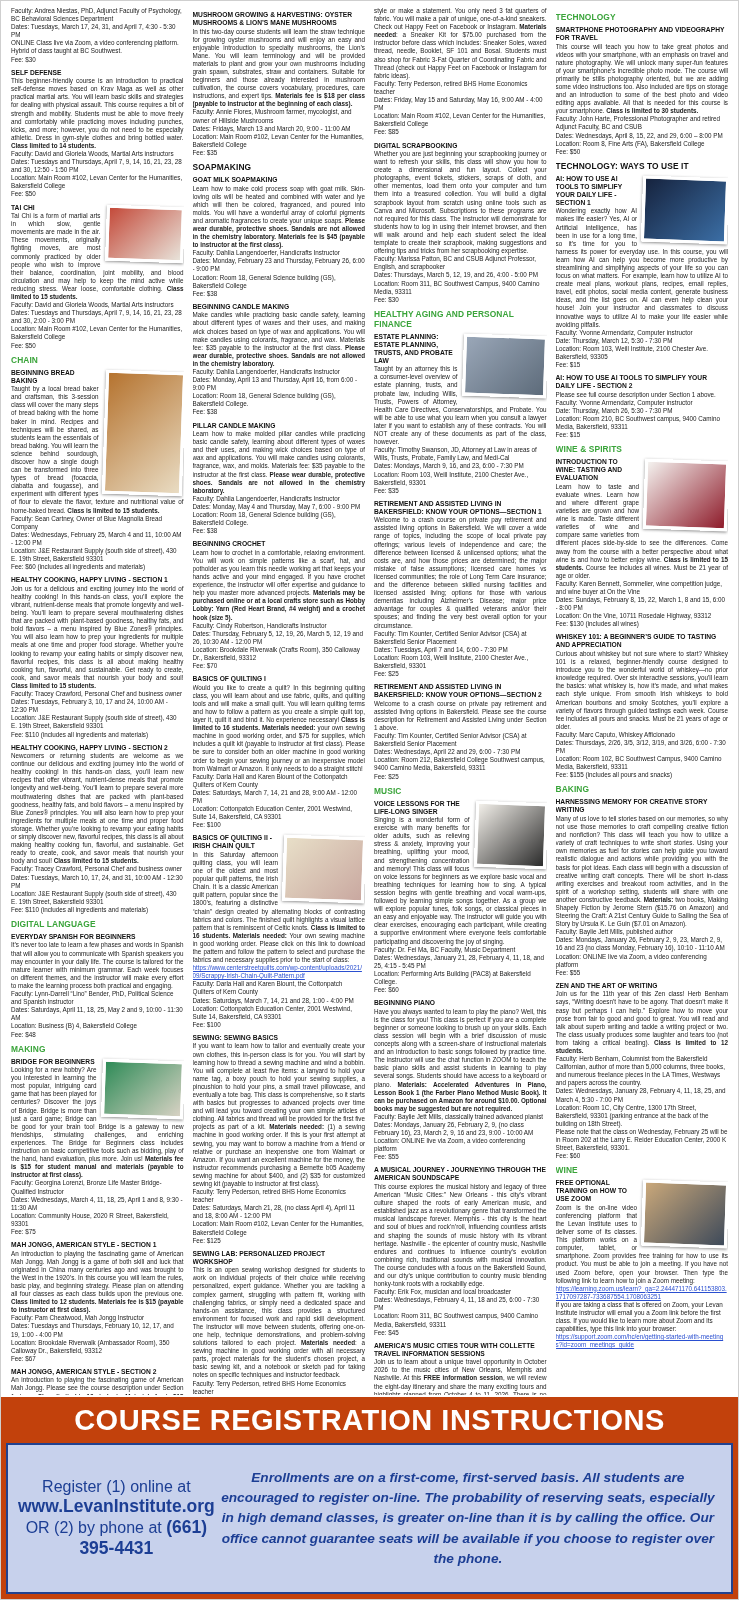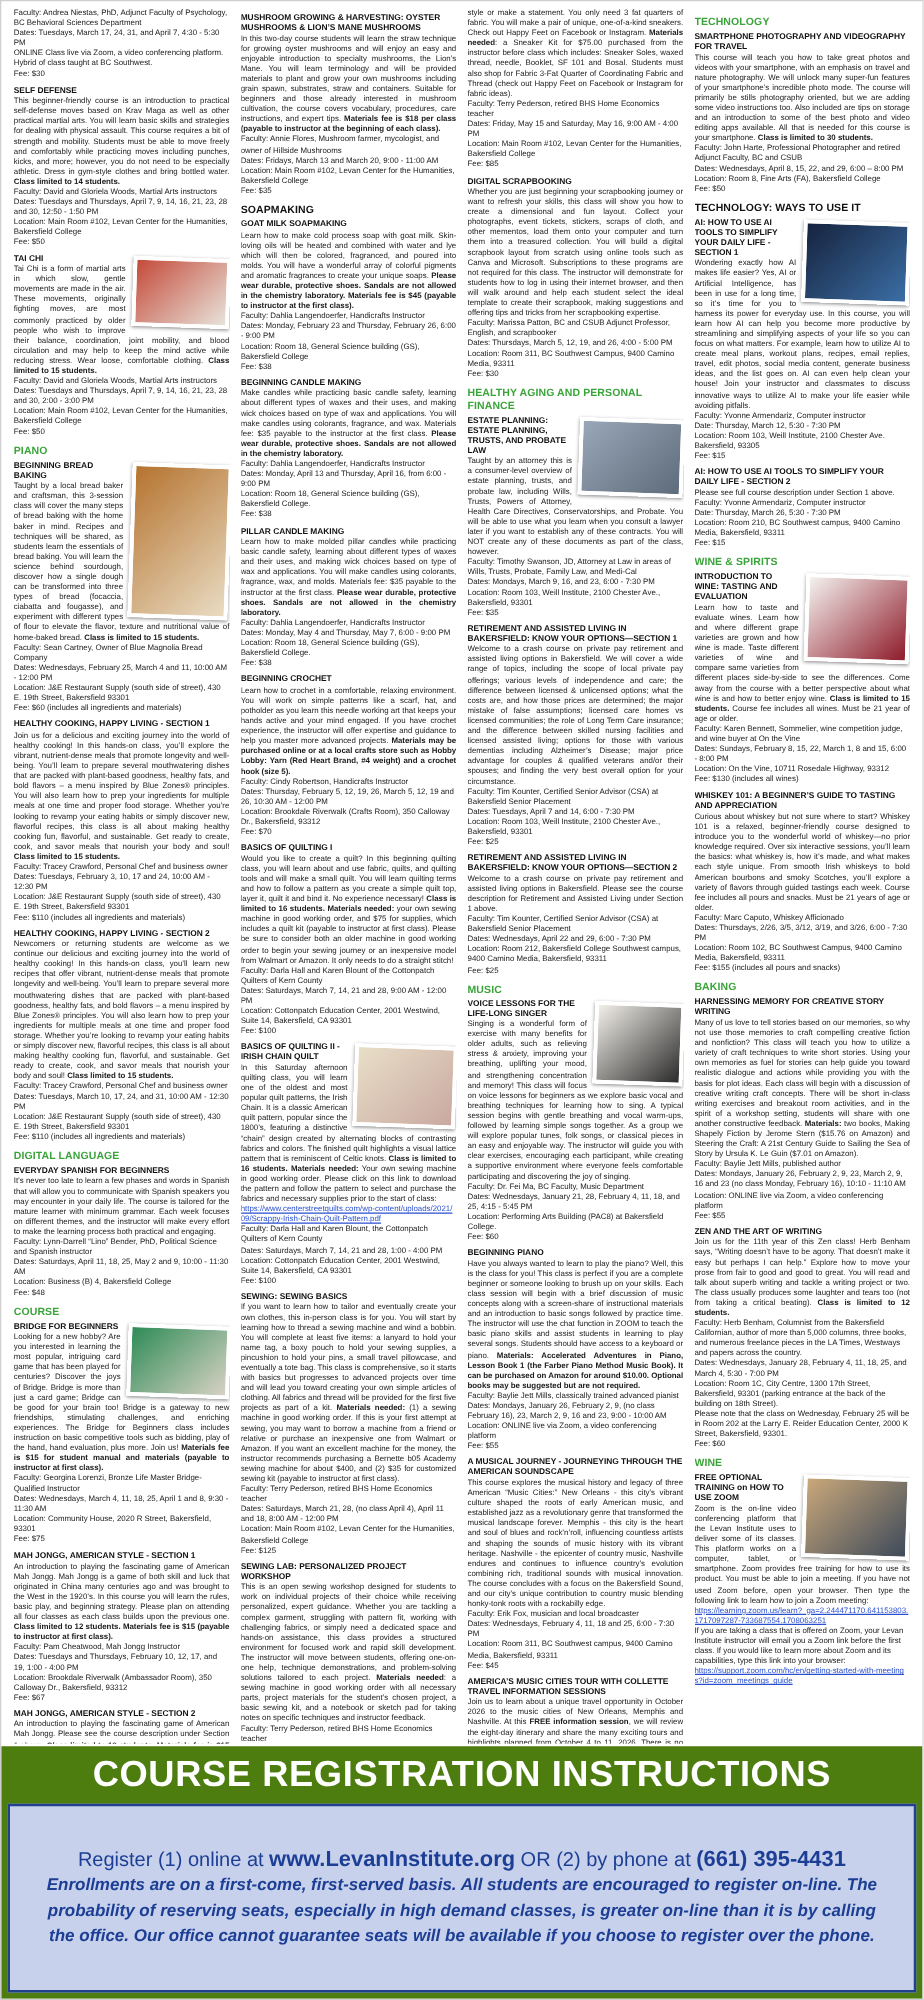--- a/index.html
+++ b/index.html
@@ -12,25 +12,25 @@
   .cat.black{color:#111;}
   .course{margin-bottom:5px;}
   .title{font-size:6.7px;font-weight:bold;color:#111;margin:4px 0 0.5px;line-height:8px;}
   .body{font-size:6.3px;line-height:8.1px;color:#1a1a1a;text-align:justify;}
   .body .b{font-weight:bold;}
   .line{font-size:6.3px;line-height:8.1px;color:#1a1a1a;}
   .line.link{color:#2a4fd0;text-decoration:underline;word-break:break-all;}
   .photo{float:right;margin:2px 0 3px 5px;border:3px solid #fff;
          box-shadow:0 1px 3px rgba(0,0,0,.45);transform:rotate(2deg);}
   
-  #banner{position:absolute;left:0;right:0;bottom:0;height:202px;background:#4d7c0f;}
+  #banner{position:absolute;left:0;right:0;bottom:0;height:202px;background:#c2410c;}
   #banner-title{height:46px;display:flex;align-items:center;justify-content:center;
                 color:#ffffff;font-weight:bold;font-size:29px;letter-spacing:.5px;}
   #banner-panel{position:absolute;left:5px;right:5px;top:46px;bottom:5px;background:#c7d1ec;
-                border:2px solid #21418f;display:flex;flex-direction:column;align-items:center;
+                border:2px solid #21418f;display:flex;flex-direction:row;align-items:center;
                 justify-content:center;color:#1c3e94;text-align:center;padding:4px 10px;box-sizing:border-box;}
   .reg-line1{font-size:16px;}
   .reg-line1 .big{font-weight:bold;font-size:17.5px;}
   .reg-line2{font-size:15px;margin:7px 0 8px;}
   .reg-notice{font-size:13.6px;font-weight:bold;font-style:italic;line-height:1.5;max-width:680px;}
 </style>
 </head>
 <body>
 
 <div id="page">
@@ -52,21 +52,21 @@
         </div>
         <div class="course">
           <div class="photo" style="width: 72px; height: 50px; background: linear-gradient(135deg, rgb(196, 74, 58), rgb(232, 227, 218));"></div>
           <div class="title">TAI CHI</div>
           <div class="body"><span>Tai Chi is a form of martial arts in which slow, gentle movements are made in the air. These movements, originally fighting moves, are most commonly practiced by older people who wish to improve their balance, coordination, joint mobility, and blood circulation and may help to keep the mind active while reducing stress. Wear loose, comfortable clothing. </span><span class="b">Class limited to 15 students.</span></div>
           <div class="line">Faculty: David and Gloriela Woods, Martial Arts instructors</div>
           <div class="line">Dates: Tuesdays and Thursdays, April 7, 9, 14, 16, 21, 23, 28 and 30, 2:00 - 3:00 PM</div>
           <div class="line">Location: Main Room #102, Levan Center for the Humanities, Bakersfield College</div>
           <div class="line">Fee: $50</div>
         </div>
-        <div class="cat">PIANO</div>
+        <div class="cat">CHAIN</div>
         <div class="course">
           <div class="photo" style="width: 74px; height: 118px; background: linear-gradient(135deg, rgb(181, 115, 47), rgb(233, 220, 195));"></div>
           <div class="title">BEGINNING BREAD BAKING</div>
           <div class="body"><span>Taught by a local bread baker and craftsman, this 3-session class will cover the many steps of bread baking with the home baker in mind. Recipes and techniques will be shared, as students learn the essentials of bread baking. You will learn the science behind sourdough, discover how a single dough can be transformed into three types of bread (focaccia, ciabatta and fougasse), and experiment with different types of flour to elevate the flavor, texture and nutritional value of home-baked bread. </span><span class="b">Class is limited to 15 students.</span></div>
           <div class="line">Faculty: Sean Cartney, Owner of Blue Magnolia Bread Company</div>
           <div class="line">Dates: Wednesdays, February 25, March 4 and 11, 10:00 AM - 12:00 PM</div>
           <div class="line">Location: J&amp;E Restaurant Supply (south side of street), 430 E. 19th Street, Bakersfield 93301</div>
           <div class="line">Fee: $60 (includes all ingredients and materials)</div>
         </div>
         <div class="course">
@@ -87,21 +87,21 @@
         </div>
         <div class="cat">DIGITAL LANGUAGE</div>
         <div class="course">
           <div class="title">EVERYDAY SPANISH FOR BEGINNERS</div>
           <div class="body"><span>It’s never too late to learn a few phases and words in Spanish that will allow you to communicate with Spanish speakers you may encounter in your daily life. The course is tailored for the mature learner with minimum grammar. Each week focuses on different themes, and the instructor will make every effort to make the learning process both practical and engaging.</span></div>
           <div class="line">Faculty: Lynn-Darrell “Lino” Bender, PhD, Political Science and Spanish instructor</div>
           <div class="line">Dates: Saturdays, April 11, 18, 25, May 2 and 9, 10:00 - 11:30 AM</div>
           <div class="line">Location: Business (B) 4, Bakersfield College</div>
           <div class="line">Fee: $48</div>
         </div>
-        <div class="cat">COURSE</div>
+        <div class="cat">MAKING</div>
         <div class="course">
           <div class="photo" style="width: 76px; height: 52px; background: linear-gradient(135deg, rgb(46, 139, 87), rgb(216, 210, 196));"></div>
           <div class="title">BRIDGE FOR BEGINNERS</div>
           <div class="body"><span>Looking for a new hobby? Are you interested in learning the most popular, intriguing card game that has been played for centuries? Discover the joys of Bridge. Bridge is more than just a card game; Bridge can be good for your brain too! Bridge is a gateway to new friendships, stimulating challenges, and enriching experiences. The Bridge for Beginners class includes instruction on basic competitive tools such as bidding, play of the hand, hand evaluation, plus more. Join us! </span><span class="b">Materials fee is $15 for student manual and materials (payable to instructor at first class).</span></div>
           <div class="line">Faculty: Georgina Lorenzi, Bronze Life Master Bridge-Qualified Instructor</div>
           <div class="line">Dates: Wednesdays, March 4, 11, 18, 25, April 1 and 8, 9:30 - 11:30 AM</div>
           <div class="line">Location: Community House, 2020 R Street, Bakersfield, 93301</div>
           <div class="line">Fee: $75</div>
         </div>
         <div class="course">

